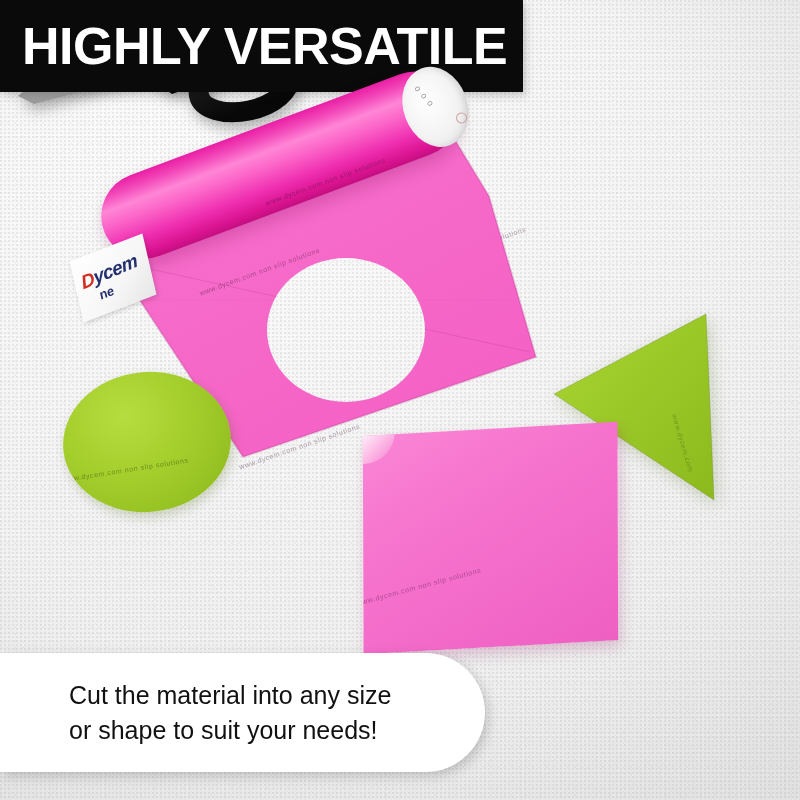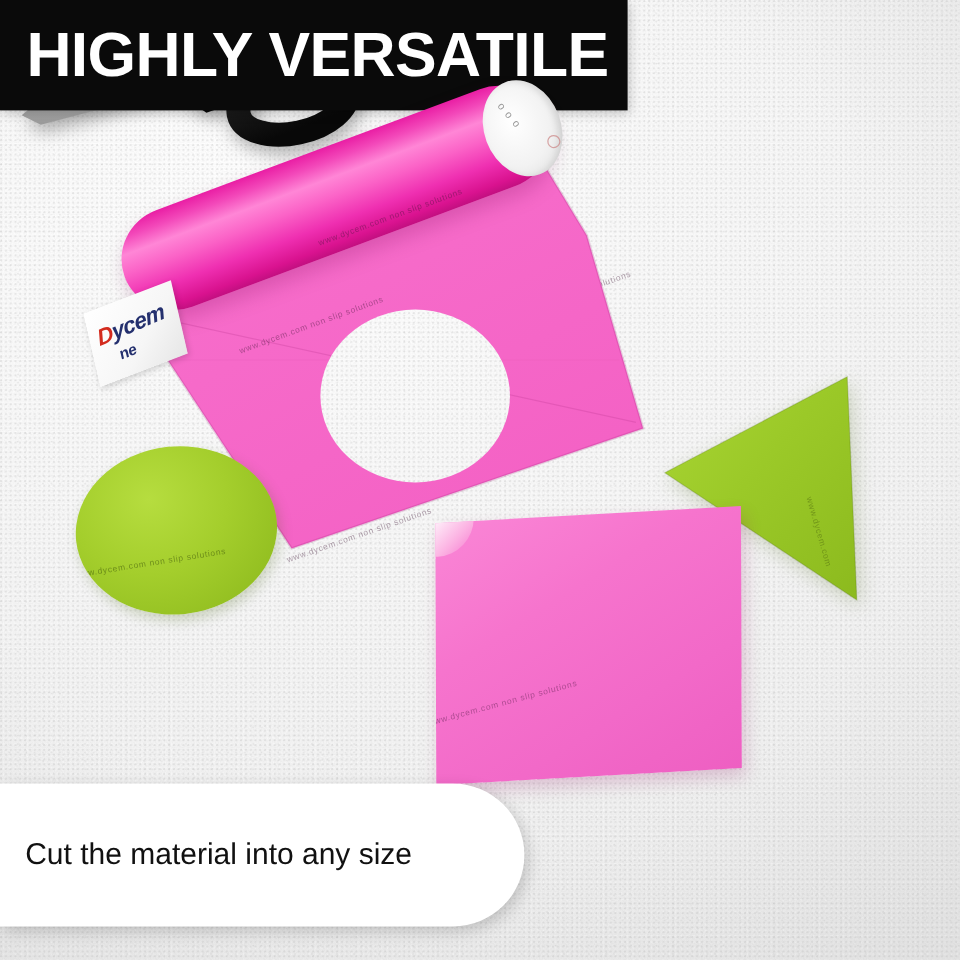--- a/index.html
+++ b/index.html
@@ -80,20 +80,21 @@
     width: 437px;
     height: 119px;
     background: #ffffff;
     border-top-right-radius: 60px;
     border-bottom-right-radius: 60px;
     box-shadow: 3px 4px 12px rgba(0,0,0,.18);
     display: flex;
     flex-direction: column;
     justify-content: center;
     z-index: 40;
+    padding-left: 48px;
   }
   .caption-line {
     color: #111111;
     font-size: 25px;
     line-height: 1.38;
     padding-left: 21px;
     white-space: nowrap;
   }
 
   
@@ -382,15 +383,16 @@
   </svg>
 
   
   <div class="banner">
     <div class="banner-title">HIGHLY VERSATILE</div>
   </div>
 
   
   <div class="caption">
     <div class="caption-line">Cut the material into any size</div>
+    <div class="caption-line">or shape to suit your needs!</div>
   </div>
 
 </div>
 
 </body></html>

